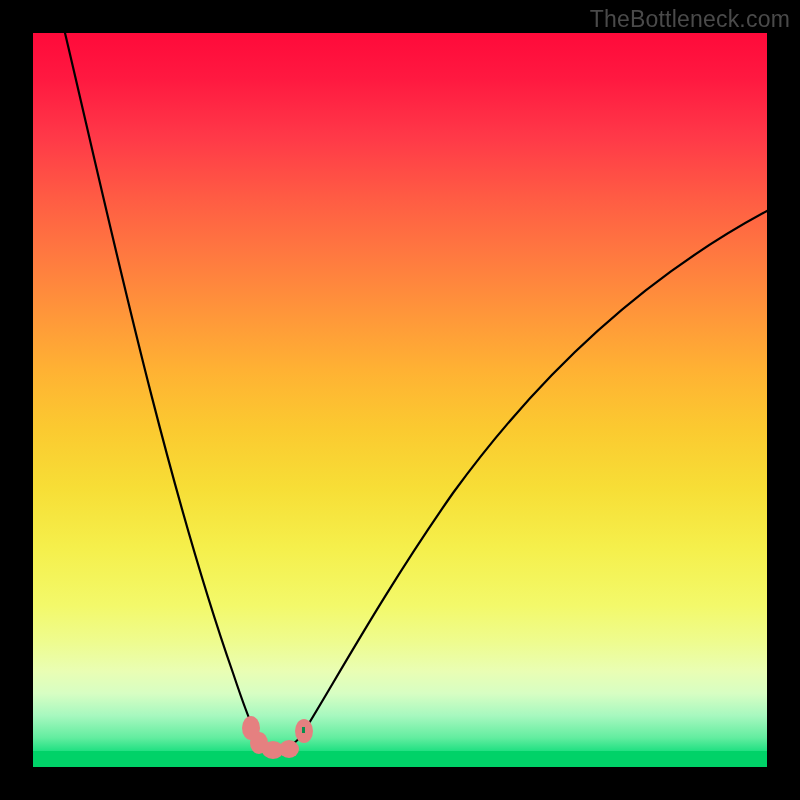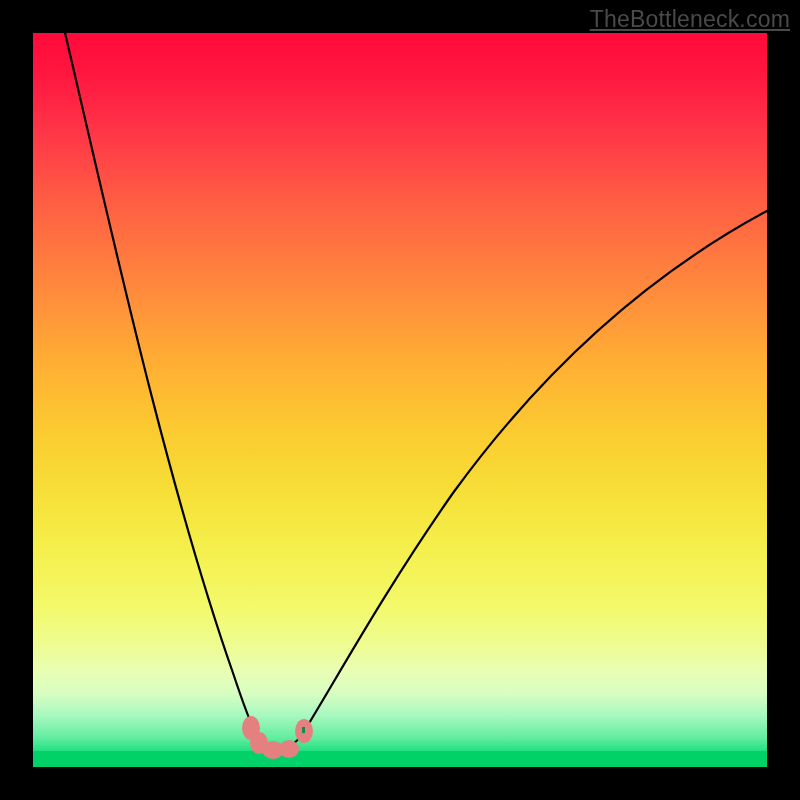--- a/index.html
+++ b/index.html
@@ -48,21 +48,20 @@
   }
   .watermark {
     position: absolute;
     top: 6px;
     right: 10px;
     color: #4a4a4a;
     font-size: 23px;
     font-weight: 500;
     letter-spacing: 0.2px;
     user-select: none;
-    text-decoration: underline;
   }
   svg.curves {
     position: absolute;
     left: 0;
     top: 0;
     width: 100%;
     height: 100%;
     pointer-events: none;
   }
   .curve-path {

